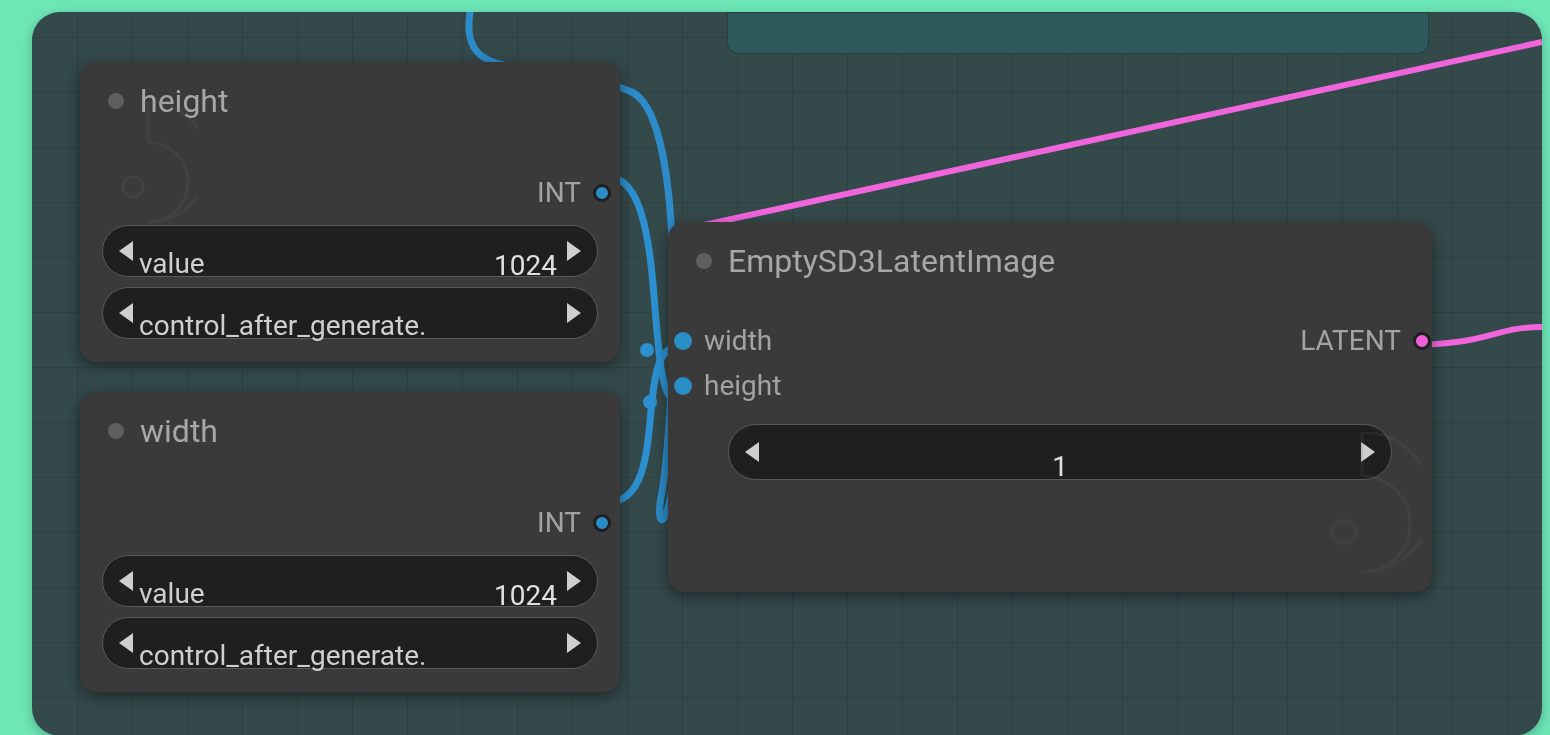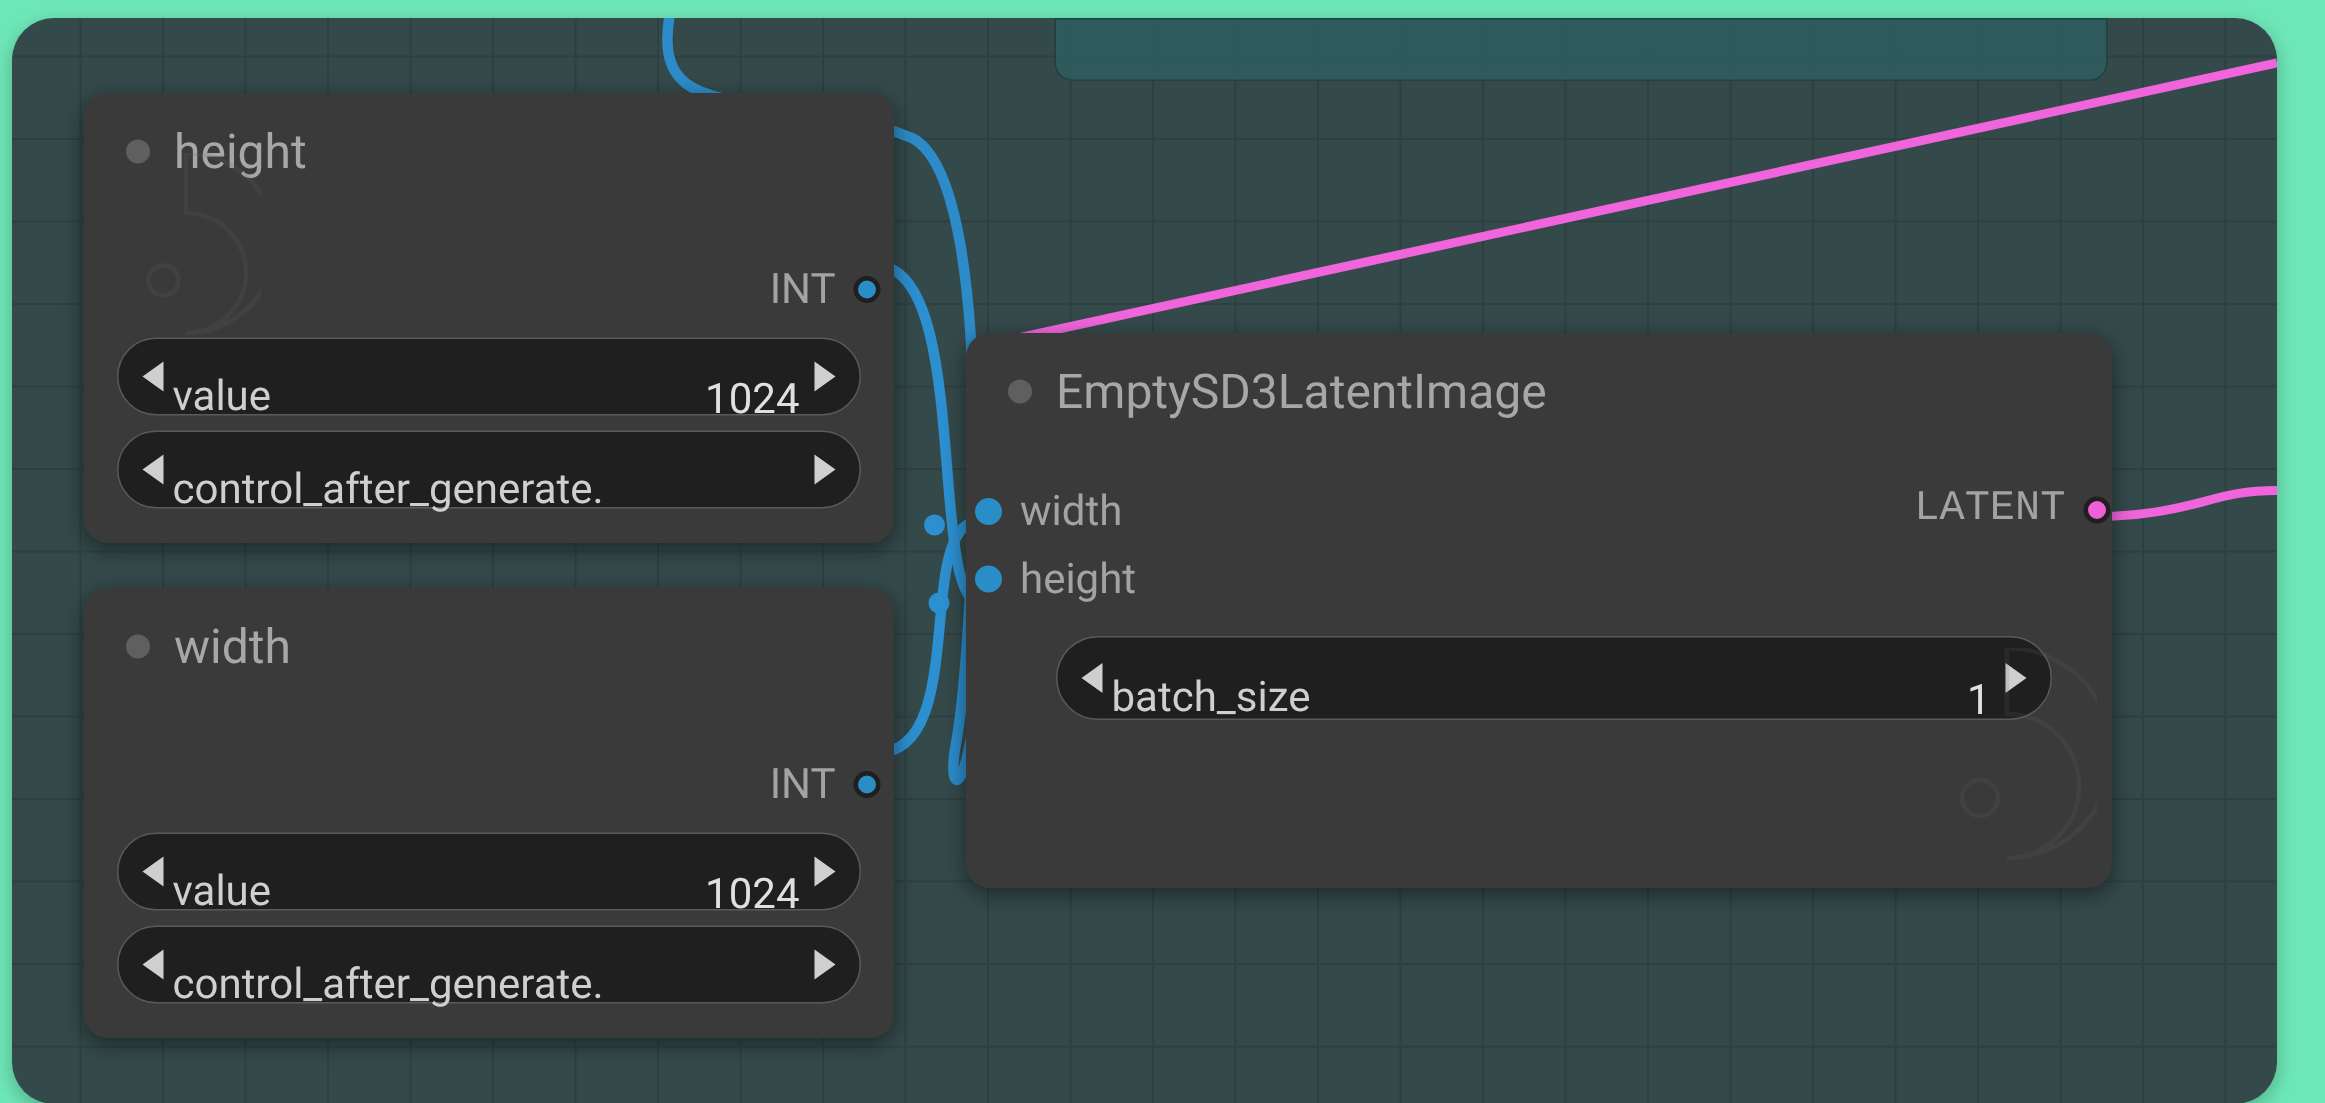--- a/index.html
+++ b/index.html
@@ -6,21 +6,21 @@
     margin: 0;
     padding: 0;
     width: 1550px;
     height: 735px;
     overflow: hidden;
     font-family: -apple-system, BlinkMacSystemFont, "Segoe UI", Roboto, "Helvetica Neue", Arial, sans-serif;
     background: #6ee7b7;
   }
   .frame {
     position: absolute;
-    left: 8px;
+    left: 32px;
     top: 12px;
     width: 1510px;
     height: 724px;
     background: #34494a;
     border-radius: 28px;
     overflow: hidden;
     box-shadow: 0 4px 12px rgba(0,0,0,0.25);
   }
   
   .grid {
@@ -216,26 +216,25 @@
       <div style="flex:1;">
         <div class="in-row">
           <span class="port port-in" style="margin-left:-18px;"></span>
           <span>width</span>
         </div>
         <div class="in-row">
           <span class="port port-in" style="margin-left:-18px;"></span>
           <span>height</span>
         </div>
       </div>
-      <div class="out-row" style="flex:0 0 auto; padding-right:8px;font-family:Liberation Mono, monospace;">
+      <div class="out-row" style="flex:0 0 auto; padding-right:8px;">
         <span>LATENT</span>
         <span class="port port-latent"></span>
       </div>
     </div>
     <div class="widget" style="margin:16px 40px 0 60px; height:54px;">
       <span class="arrow arrow-left"></span>
-      <span class="label">batch_size</span>
       <span class="value">1</span>
       <span class="arrow arrow-right"></span>
     </div>
   </div>
 
 </div>
 
 </body></html>

